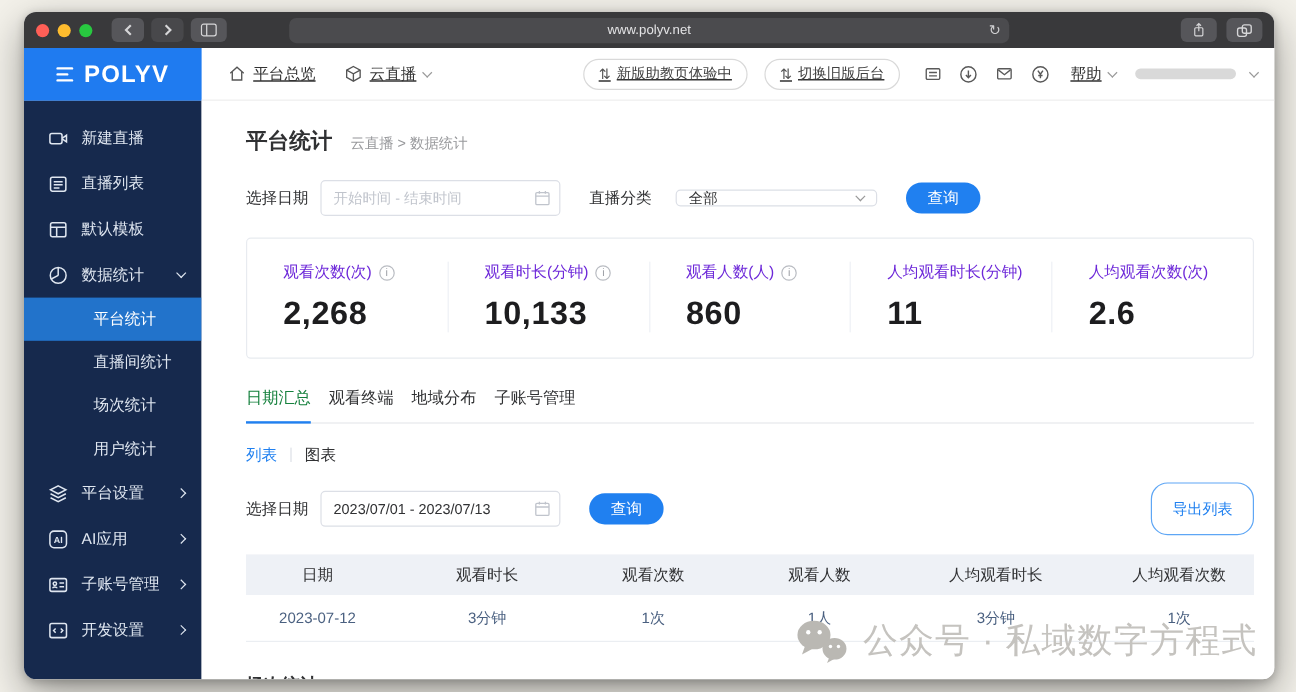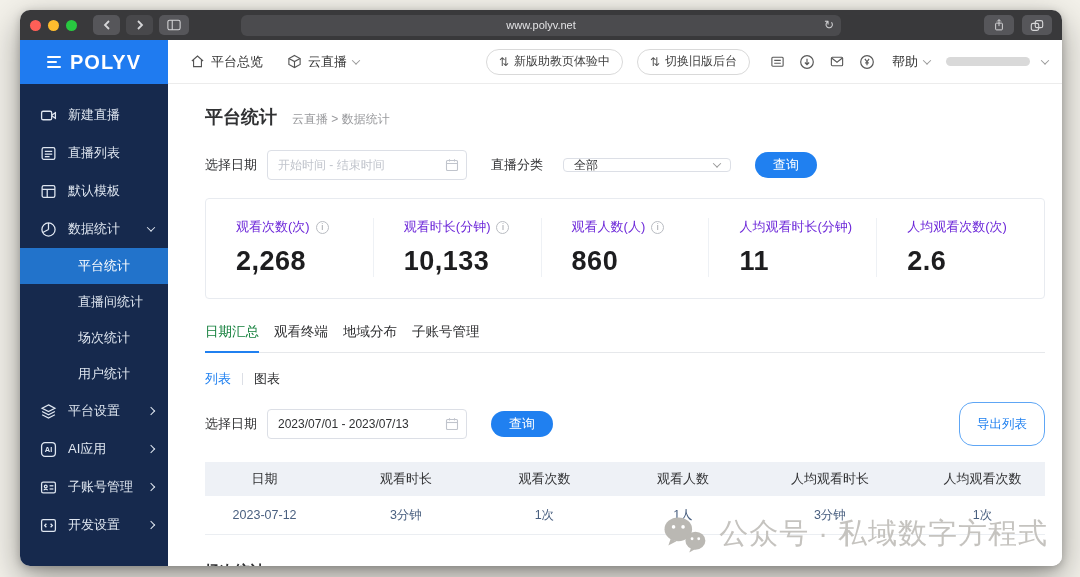--- a/index.html
+++ b/index.html
@@ -29,21 +29,21 @@
 
   
   .app-header { height:44px; flex:none; display:flex; background:#fff; }
   .logo { width:148px; flex:none; background:#1f7bf0; color:#fff; display:flex;
     align-items:center; justify-content:center; gap:9px; cursor:pointer; }
   .logo-text { font-size:20px; font-weight:bold; letter-spacing:1px; }
   .hamburger { display:inline-flex; flex-direction:column; gap:3px; cursor:pointer; }
   .hamburger i { display:block; width:14px; height:2px; background:#fff; border-radius:1px; }
   .hamburger i:nth-child(2){ width:10px; }
   .header-main { flex:1; display:flex; align-items:center; gap:8px; padding:0 14px 0 22px;
-    border-bottom:1px solid #ececec; }
+    border-bottom:1px solid #ececec;text-decoration:underline; }
   .hnav { display:flex; align-items:center; gap:6px; font-size:13px; color:#333; cursor:pointer; }
   .hnav svg { stroke:#555; }
   .hnav + .hnav { margin-left:16px; }
   .spacer { flex:1; }
   .pill { display:flex; align-items:center; gap:5px; height:26px; padding:0 12px;
     border:1px solid #d9d9d9; border-radius:14px; font-size:12px; color:#404040;
     background:#fff; cursor:pointer; white-space:nowrap; }
   .pill .swap { font-size:12px; color:#555; }
   .hicon { width:22px; height:22px; display:flex; align-items:center; justify-content:center; cursor:pointer; }
   .hicon svg { stroke:#595959; }

